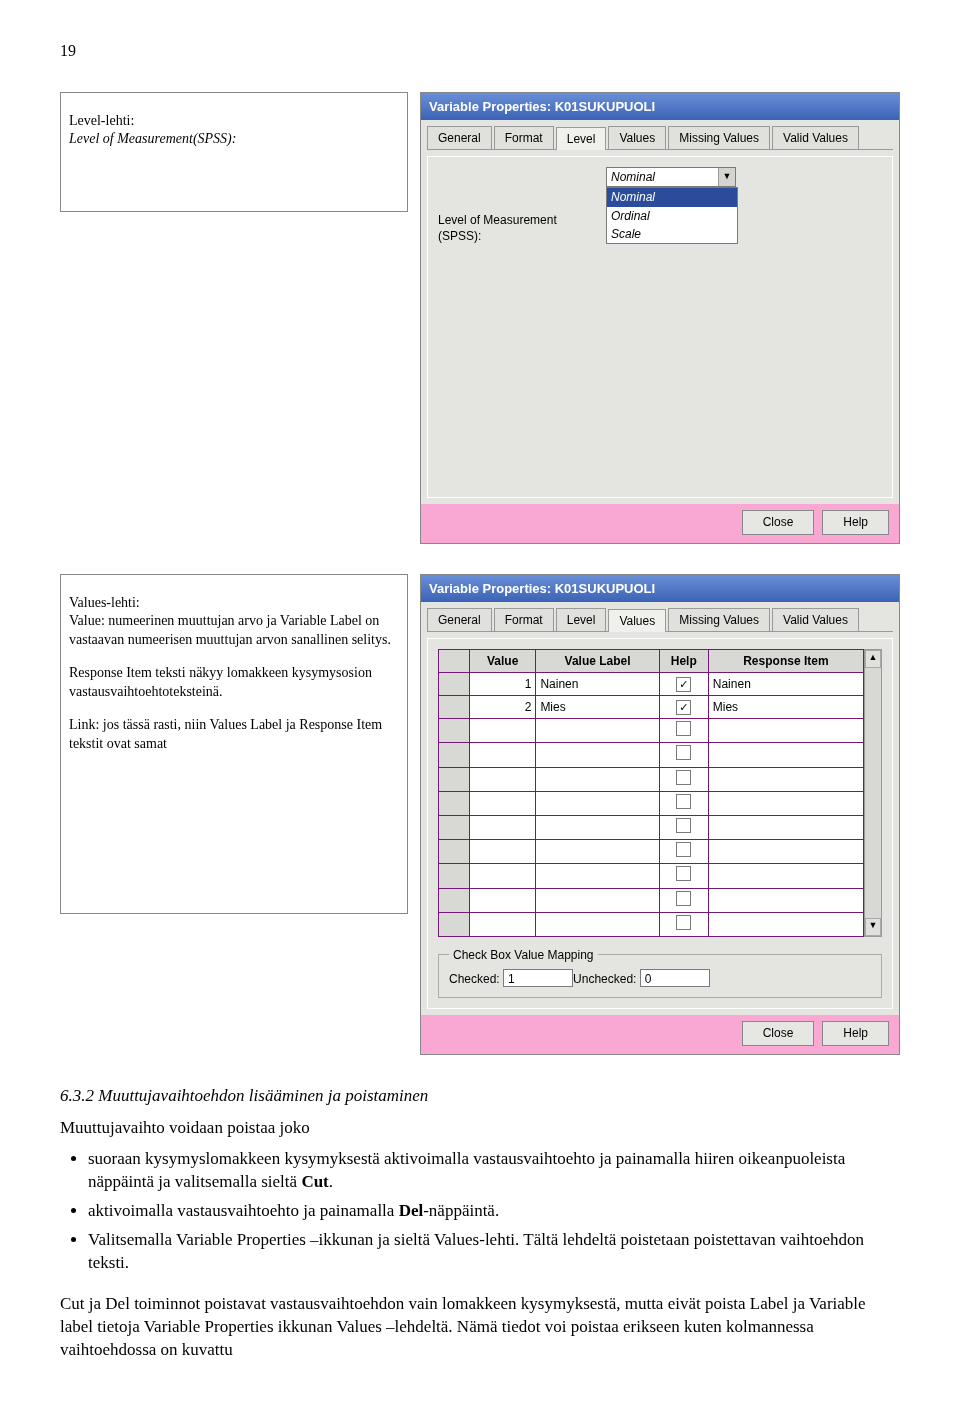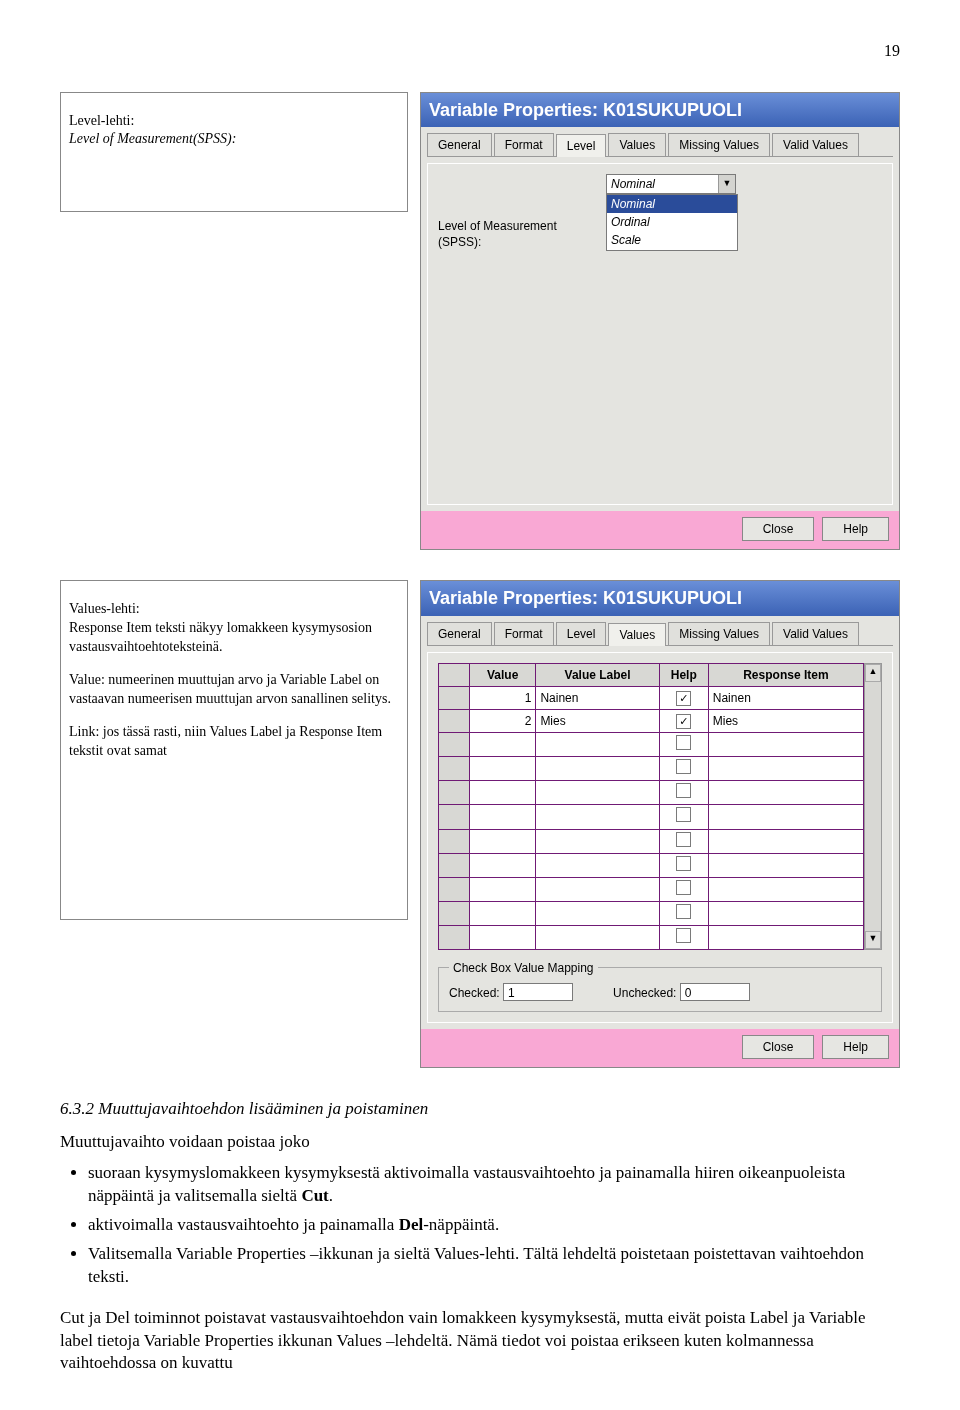--- a/index.html
+++ b/index.html
@@ -6,21 +6,21 @@
     font-family: "Times New Roman", serif;
     margin: 0;
     padding: 40px 60px;
     background: #fff;
     width: 960px;
     box-sizing: border-box;
     font-size: 17px;
     line-height: 1.35;
   }
   .page-num {
-    text-align: right;
+    text-align: left;
     font-size: 16px;
     margin-bottom: 30px;
   }
   .row {
     display: flex;
     align-items: flex-start;
     gap: 12px;
     margin-bottom: 30px;
   }
   .left-text {
@@ -40,21 +40,21 @@
     border: 1px solid #888;
     background: #dde2e8;
     font-family: Tahoma, Arial, sans-serif;
     font-size: 12px;
   }
   .titlebar {
     background: linear-gradient(to bottom, #6a8fd8, #3b62b5);
     color: #fff;
     font-weight: bold;
     padding: 5px 8px;
-    font-size: 18px;
+    font-size: 13px;
   }
   .toolbar-area {
     background: #e4e4e0;
     padding: 6px;
   }
   .tabs {
     display: flex;
     border-bottom: 1px solid #999;
     margin-bottom: 6px;
     background: #e4e4e0;
@@ -173,21 +173,20 @@
   .fieldset .legend {
     position: relative;
     top: -16px;
     background: #e4e4e0;
     padding: 0 4px;
     font-size: 12px;
   }
   .fieldset .inner {
     margin-top: -10px;
     display: flex;
-    gap: 40px;
     align-items: center;
   }
   .small-input {
     background: #fff;
     border: 1px solid #7a7a7a;
     width: 70px;
     height: 18px;
     padding: 1px 4px;
     font-size: 12px;
     display: inline-block;
@@ -276,22 +275,22 @@
     <div class="button-row">
       <div class="btn">Close</div>
       <div class="btn">Help</div>
     </div>
   </div>
 </div>
 
 <div class="row">
   <div class="left-text tall">
     <div>Values-lehti:</div>
+    <div class="para">Value: numeerinen muuttujan arvo ja Variable Label on vastaavan numeerisen muuttujan arvon sanallinen selitys.</div>
     <div class="para">Response Item teksti näkyy lomakkeen kysymysosion vastausvaihtoehtoteksteinä.</div>
-    <div class="para">Value: numeerinen muuttujan arvo ja Variable Label on vastaavan numeerisen muuttujan arvon sanallinen selitys.</div>
     <div class="para">Link: jos tässä rasti, niin Values Label ja Response Item tekstit ovat samat</div>
   </div>
   <div class="screenshot">
     <div class="titlebar">Variable Properties: K01SUKUPUOLI</div>
     <div class="toolbar-area">
       <div class="tabs">
         <div class="tab">General</div>
         <div class="tab">Format</div>
         <div class="tab">Level</div>
         <div class="tab active">Values</div>

